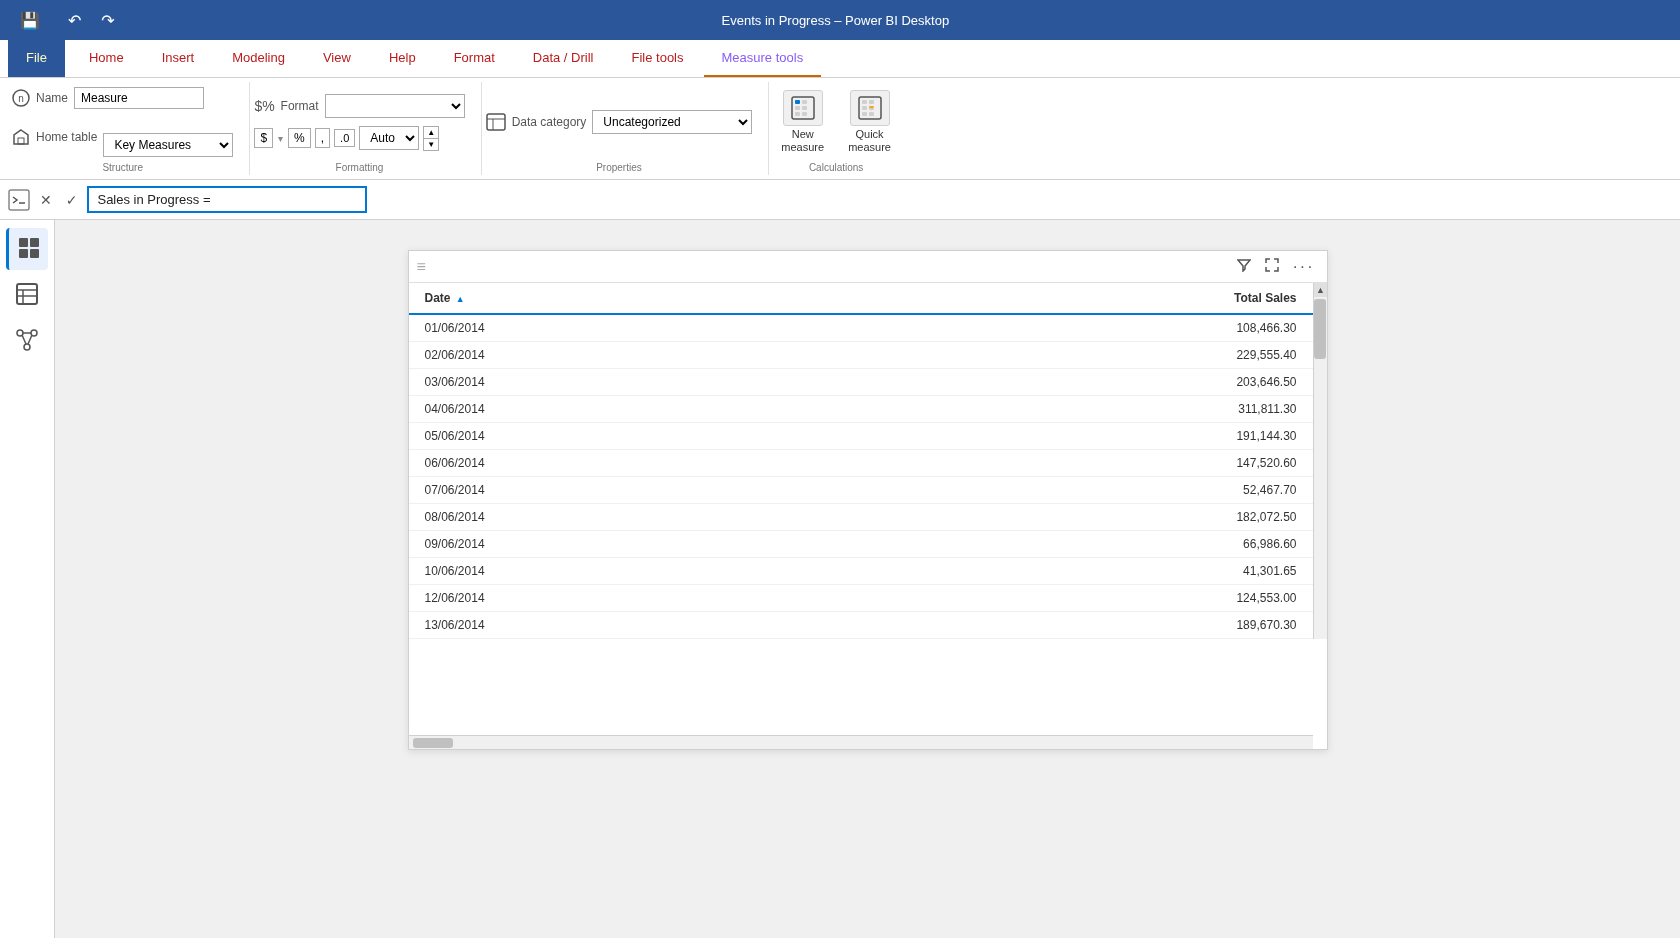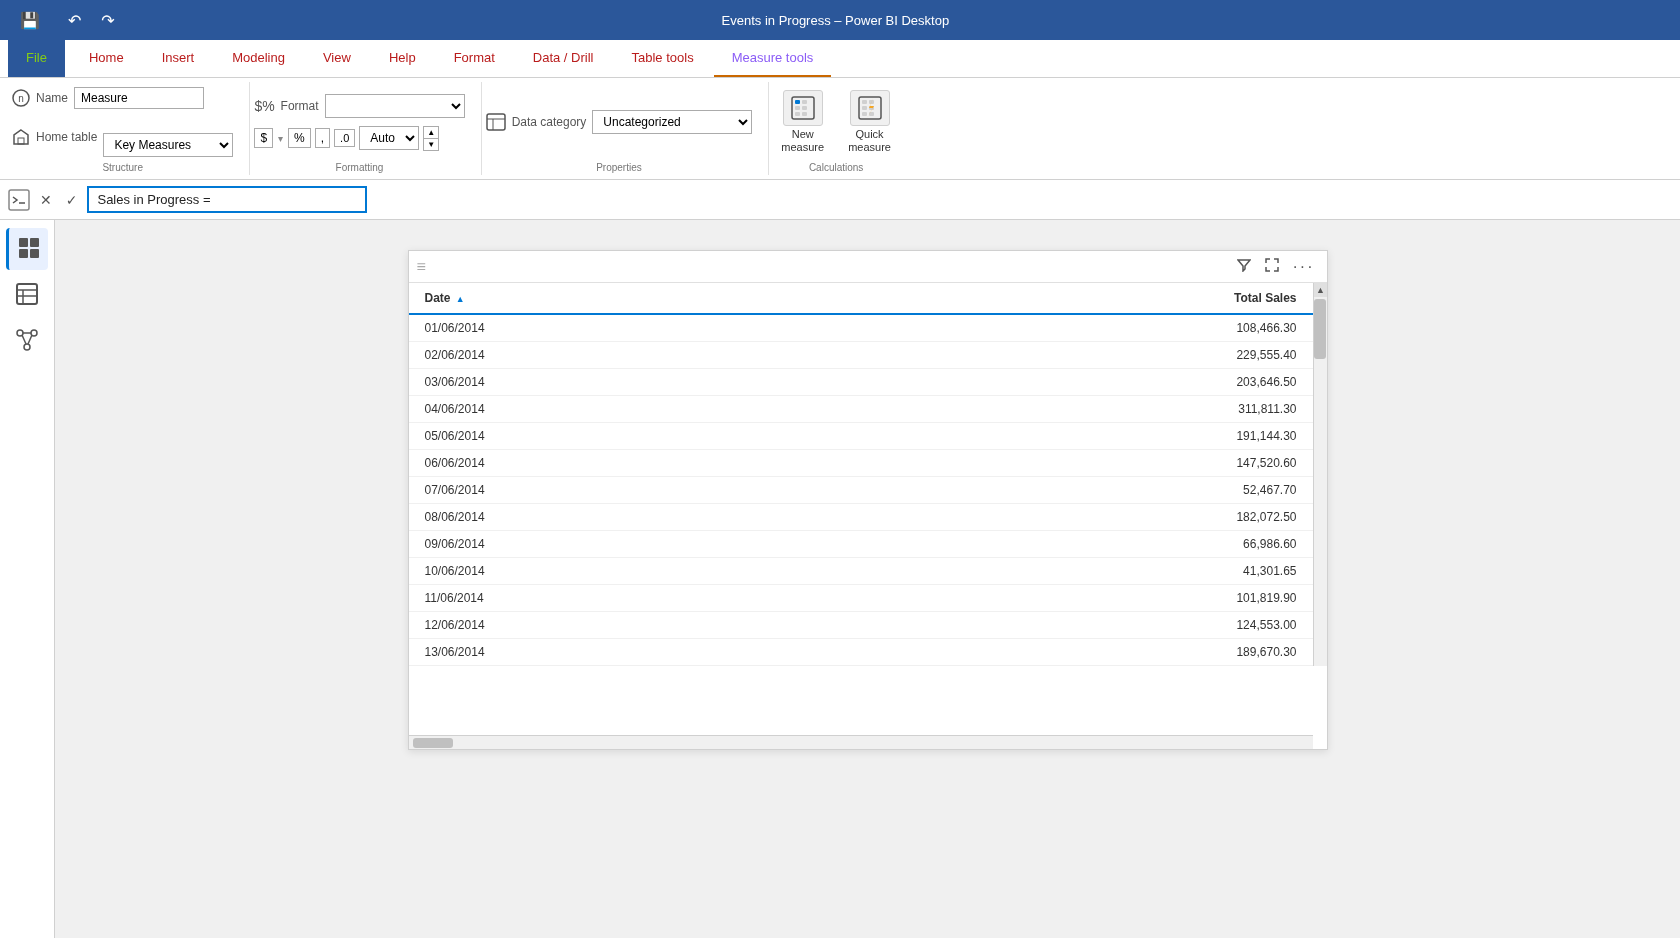--- a/index.html
+++ b/index.html
@@ -39,21 +39,21 @@
       border-bottom: 2px solid transparent;
       white-space: nowrap;
     }
     .ribbon-tab.active {
       color: #8b5cf6;
       border-bottom: 2px solid #ca6800;
       font-weight: 400;
     }
     .ribbon-tab.file-tab {
       background: #2b579a;
-      color: #84cc16;
+      color: #fef9c3;
       padding: 10px 18px;
       margin-right: 4px;
     }
 
     .ribbon-content {
       display: flex;
       align-items: stretch;
       padding: 4px 8px;
       gap: 0;
       min-height: 86px;
@@ -312,21 +312,21 @@
 
   <div class="ribbon-tabs">
     <div class="ribbon-tab file-tab">File</div>
     <div class="ribbon-tab">Home</div>
     <div class="ribbon-tab">Insert</div>
     <div class="ribbon-tab">Modeling</div>
     <div class="ribbon-tab">View</div>
     <div class="ribbon-tab">Help</div>
     <div class="ribbon-tab">Format</div>
     <div class="ribbon-tab">Data / Drill</div>
-    <div class="ribbon-tab">Table tools</div>
+    <div class="ribbon-tab">File tools</div>
     <div class="ribbon-tab active">Measure tools</div>
   </div>
 
   <div class="ribbon-content">
 
     <div class="ribbon-group">
       <div class="ribbon-group-content">
         <div style="display:flex; flex-direction:column; gap:8px;">
           <div class="ribbon-field">
             <svg width="18" height="18" viewBox="0 0 18 18">
@@ -576,24 +576,20 @@
                 </tr>
                 <tr>
                   <td>09/06/2014</td>
                   <td class="right">66,986.60</td>
                 </tr>
                 <tr>
                   <td>10/06/2014</td>
                   <td class="right">41,301.65</td>
                 </tr>
                 <tr>
-                  <td>11/06/2014</td>
-                  <td class="right">101,819.90</td>
-                </tr>
-                <tr>
                   <td>12/06/2014</td>
                   <td class="right">124,553.00</td>
                 </tr>
                 <tr>
                   <td>13/06/2014</td>
                   <td class="right">189,670.30</td>
                 </tr>
               </tbody>
           </table>
         </div>

